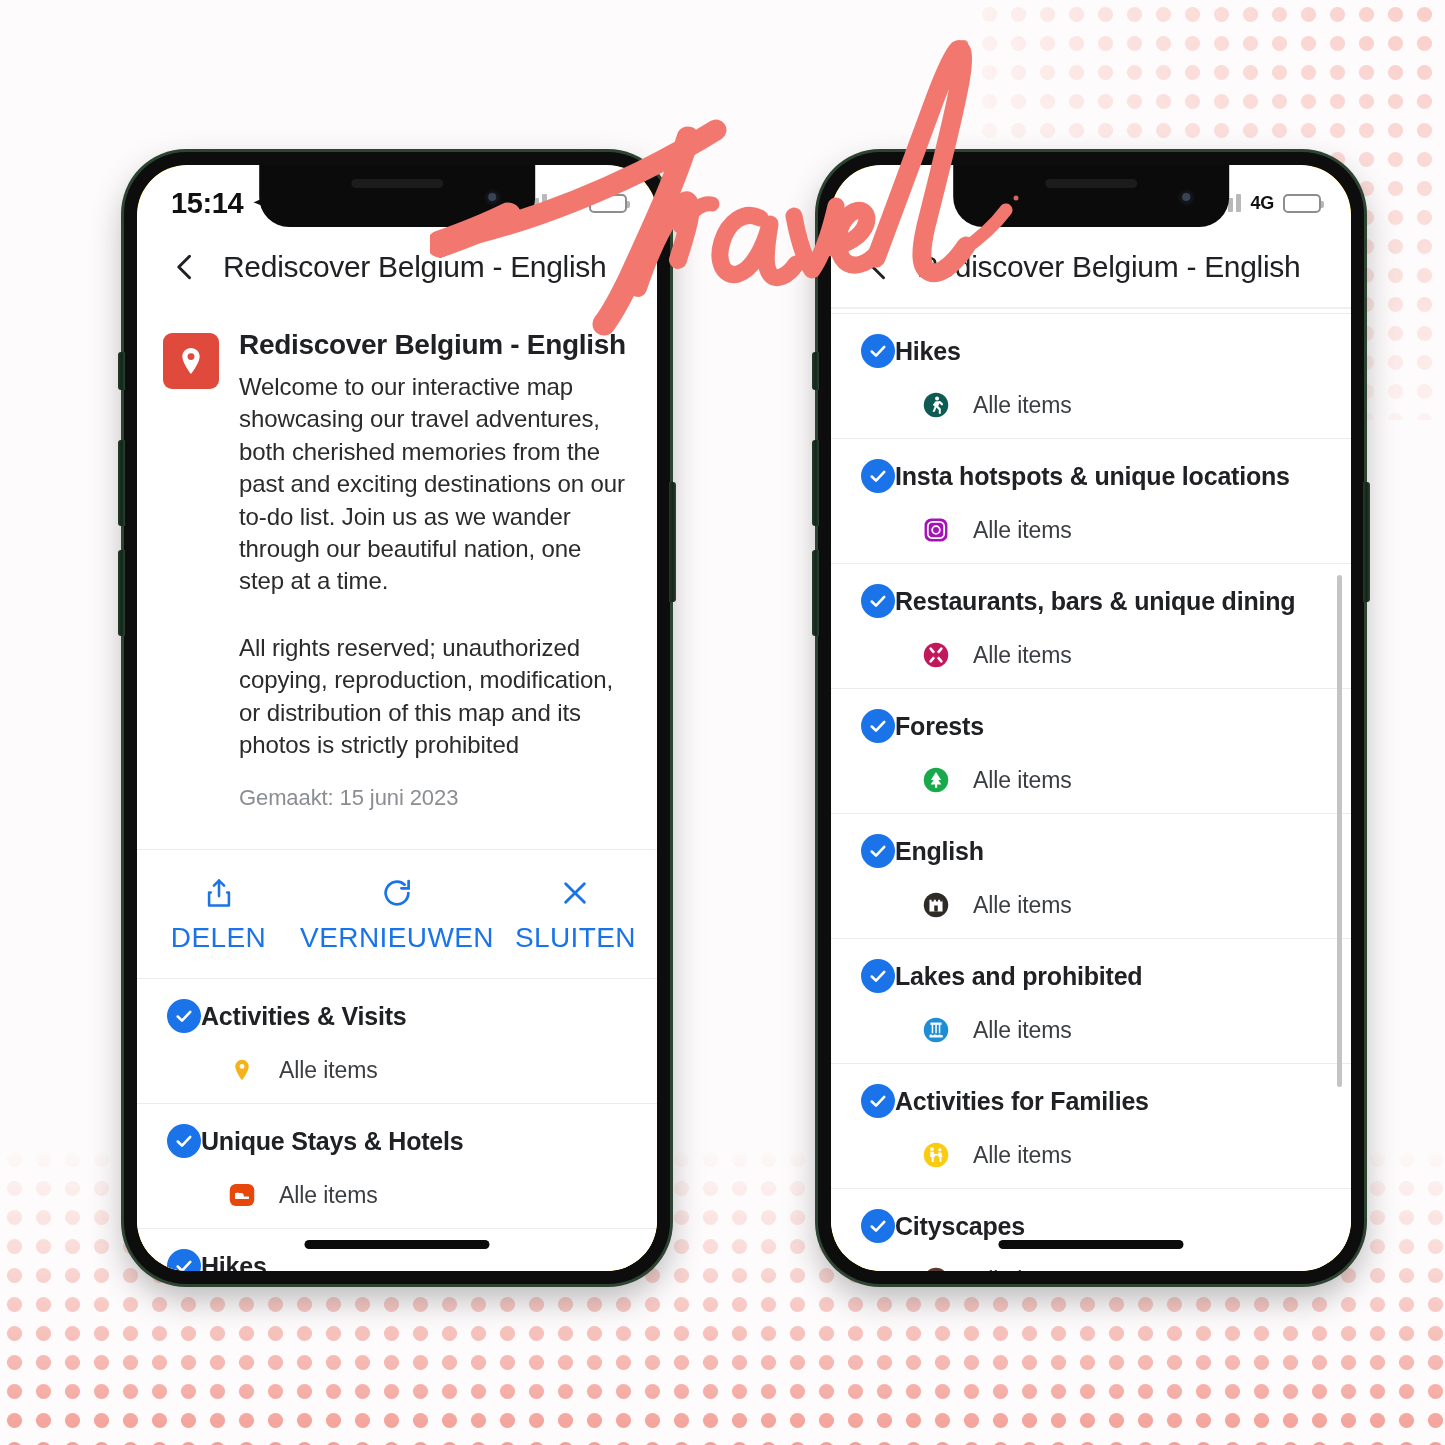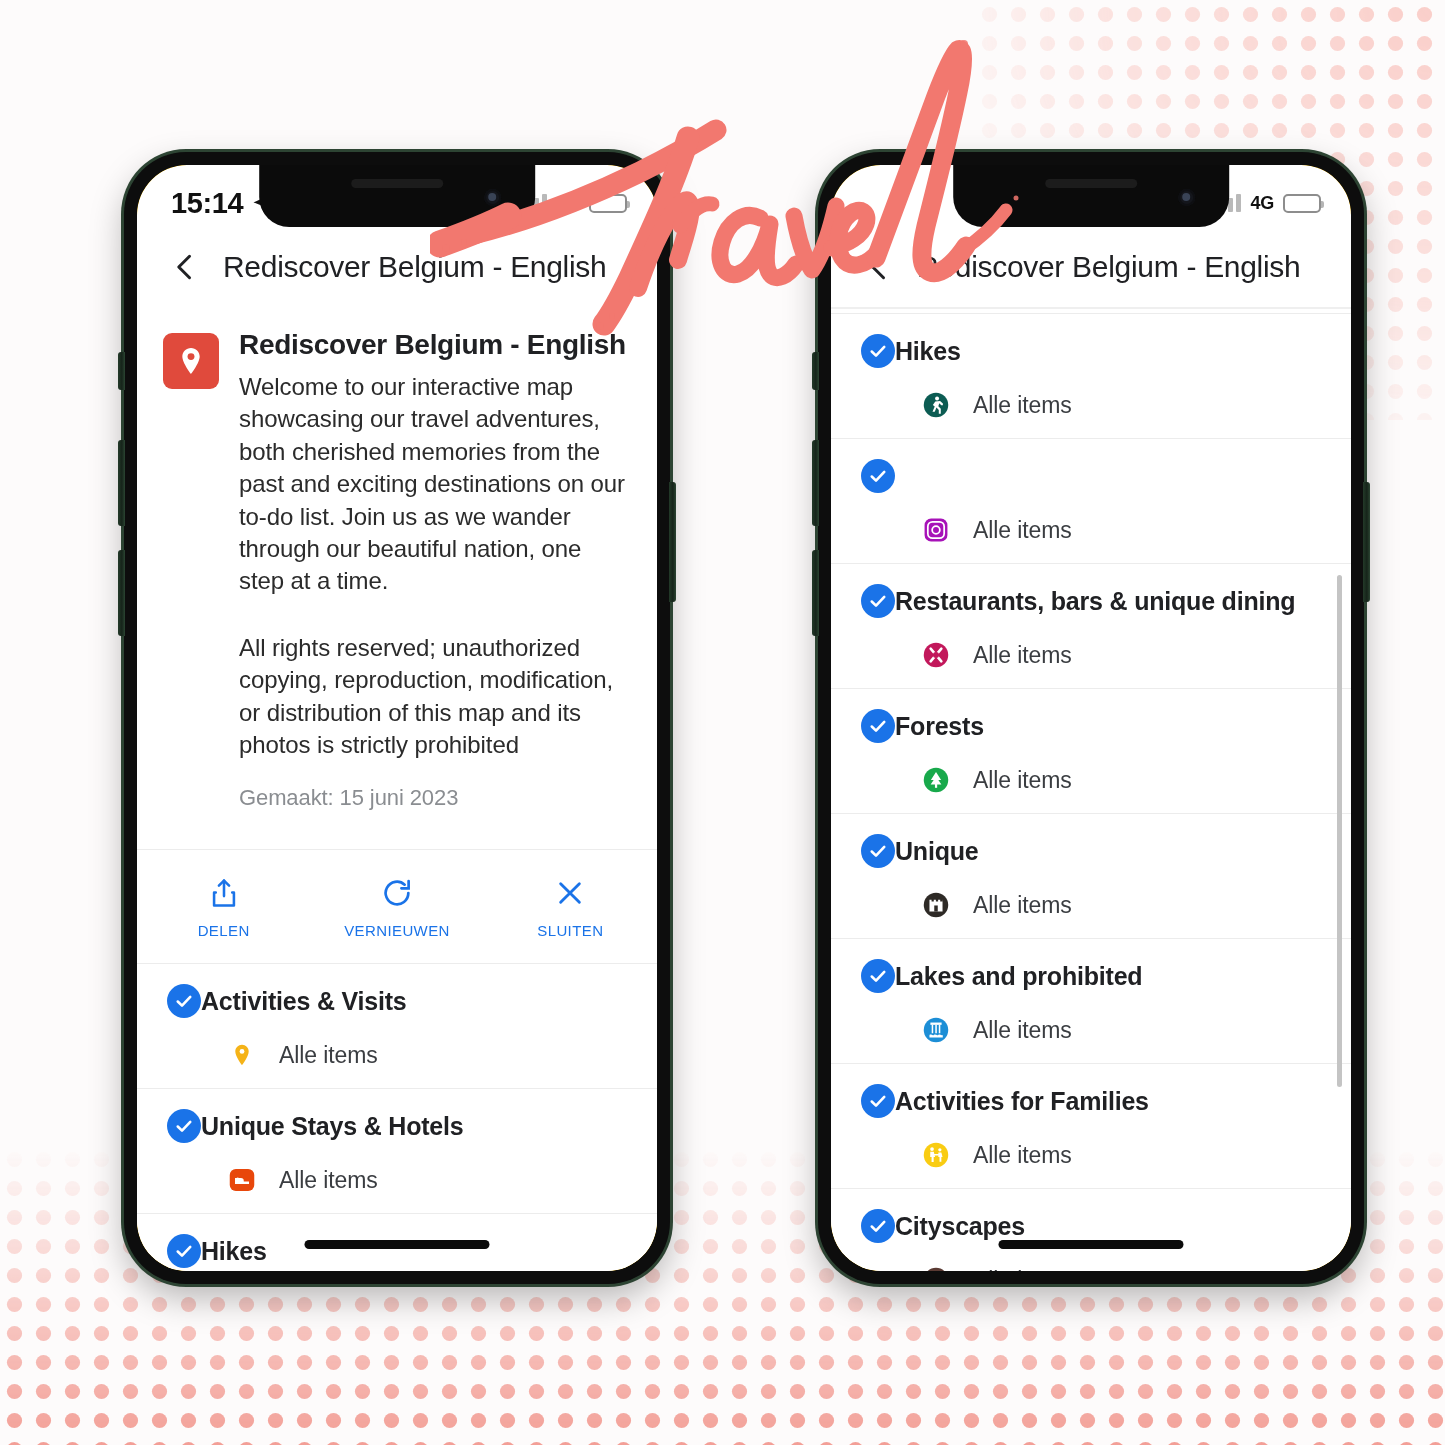--- a/index.html
+++ b/index.html
@@ -238,21 +238,21 @@
   }
   .action {
     flex: 1 1 0;
     display: flex;
     flex-direction: column;
     align-items: center;
     gap: 12px;
     color: #1a73e8;
   }
   .action-label {
-    font-size: 15px;
+    font-size: 28px;
     font-weight: 500;
     letter-spacing: .4px;
     color: #1a73e8;
   }
 
   
   .layer {
     padding: 20px 0 18px 0;
   }
   .layer-head {
@@ -573,20 +573,21 @@
             </div>
             <div class="divider"></div>
 
             <div class="layer">
               <div class="layer-head">
                 <span class="check">
                   <svg width="20" height="20" viewBox="0 0 24 24" fill="none" stroke="#fff" stroke-width="3.1" stroke-linecap="round" stroke-linejoin="round">
                       <path d="M4.5 12.6 9.6 17.6 19.5 7"></path>
                     </svg>
                 </span>
+                <span class="layer-title">Insta hotspots &amp; unique locations</span>
               </div>
               <div class="layer-sub">
                 <span class="pin-icon">
                   <svg width="28" height="28" viewBox="0 0 24 24">
                       <rect x="2.2" y="2.2" width="19.6" height="19.6" rx="5.6" fill="#A712B8"></rect>
                       <rect x="5" y="5" width="14" height="14" rx="4" fill="none" stroke="#fff" stroke-width="1.5"></rect>
                       <circle cx="12" cy="12" r="3.3" fill="none" stroke="#fff" stroke-width="1.5"></circle>
                     </svg>
                 </span>
                 <span class="layer-sub-label">Alle items</span>
@@ -638,21 +639,21 @@
             </div>
             <div class="divider"></div>
 
             <div class="layer">
               <div class="layer-head">
                 <span class="check">
                   <svg width="20" height="20" viewBox="0 0 24 24" fill="none" stroke="#fff" stroke-width="3.1" stroke-linecap="round" stroke-linejoin="round">
                       <path d="M4.5 12.6 9.6 17.6 19.5 7"></path>
                     </svg>
                 </span>
-                <span class="layer-title">Unique</span>
+                <span class="layer-title">English</span>
               </div>
               <div class="layer-sub">
                 <span class="pin-icon">
                   <svg width="28" height="28" viewBox="0 0 24 24">
                       <circle cx="12" cy="12" r="10.5" fill="#2E2A26"></circle>
                       <path d="M6.4 7.4h1.8v1.5h1.9V7.4h1.8v1.5h1.9V7.4h1.8v1.5h1.9V7.4h.1v10.2H6.4z" fill="#fff"></path>
                       <path d="M10.5 12.4h3v5.2h-3z" fill="#2E2A26"></path>
                     </svg>
                 </span>
                 <span class="layer-sub-label">Alle items</span>

